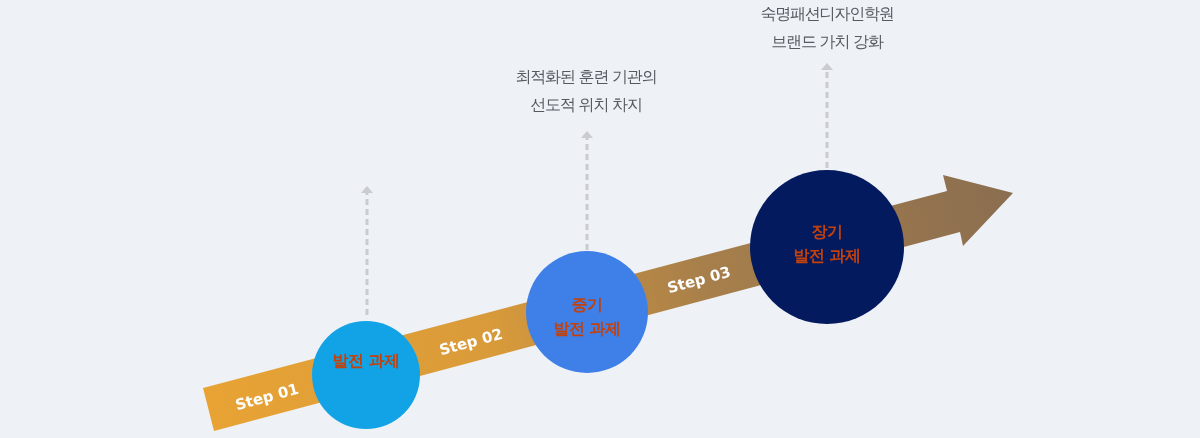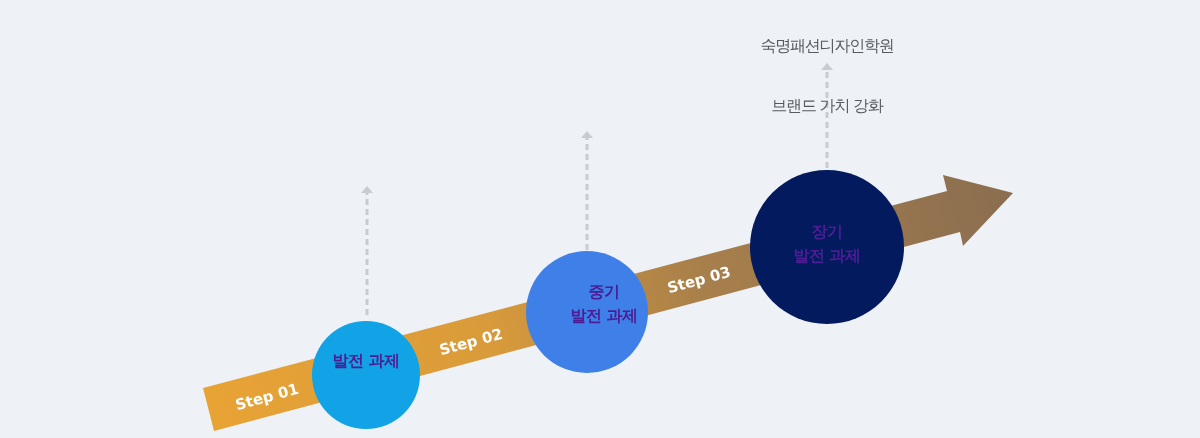--- a/index.html
+++ b/index.html
@@ -12,25 +12,25 @@
   #stage { position: absolute; left: 0; top: 0; width: 1200px; height: 438px; }
   .goal {
     position: absolute;
     width: 260px;
     text-align: center;
     color: #555a60;
     font-size: 16px;
     line-height: 28px;
     letter-spacing: -1.2px;
   }
-  .goal span { display: block; margin-top: 32px; }
+  .goal span { display: block; }
   .circle-label {
     position: absolute;
     text-align: center;
-    color: #4c1d95;
+    color: #c2410c;
     font-weight: bold;
     font-size: 16px;
     line-height: 24px;
     letter-spacing: -0.5px;
   }
   .circle-label span { display: block; }
 </style>
 </head>
 <body>
 
@@ -65,26 +65,30 @@
     </g>
 
     <circle cx="366" cy="375" r="54" fill="#12a3e6"></circle>
     <circle cx="587" cy="312" r="61" fill="#3f80e8"></circle>
     <circle cx="827" cy="247" r="77" fill="#041a5f"></circle>
   </svg>
 
   <div class="circle-label" style="left:306px; top:349px; width:120px;">
     <span>발전 과제</span>
   </div>
-  <div class="circle-label" style="left:527px; top:280px; width:120px;margin-left:17px;">
+  <div class="circle-label" style="left:527px; top:293px; width:120px;">
     <span>중기</span>
     <span>발전 과제</span>
   </div>
   <div class="circle-label" style="left:767px; top:220px; width:120px;">
     <span>장기</span>
     <span>발전 과제</span>
   </div>
 
+  <div class="goal" style="left:456px; top:63px;">
+    <span>최적화된 훈련 기관의</span>
+    <span>선도적 위치 차지</span>
+  </div>
   <div class="goal" style="left:697px; top:0px;">
     <span>숙명패션디자인학원</span>
     <span>브랜드 가치 강화</span>
   </div>
 </div>
 
 </body></html>

